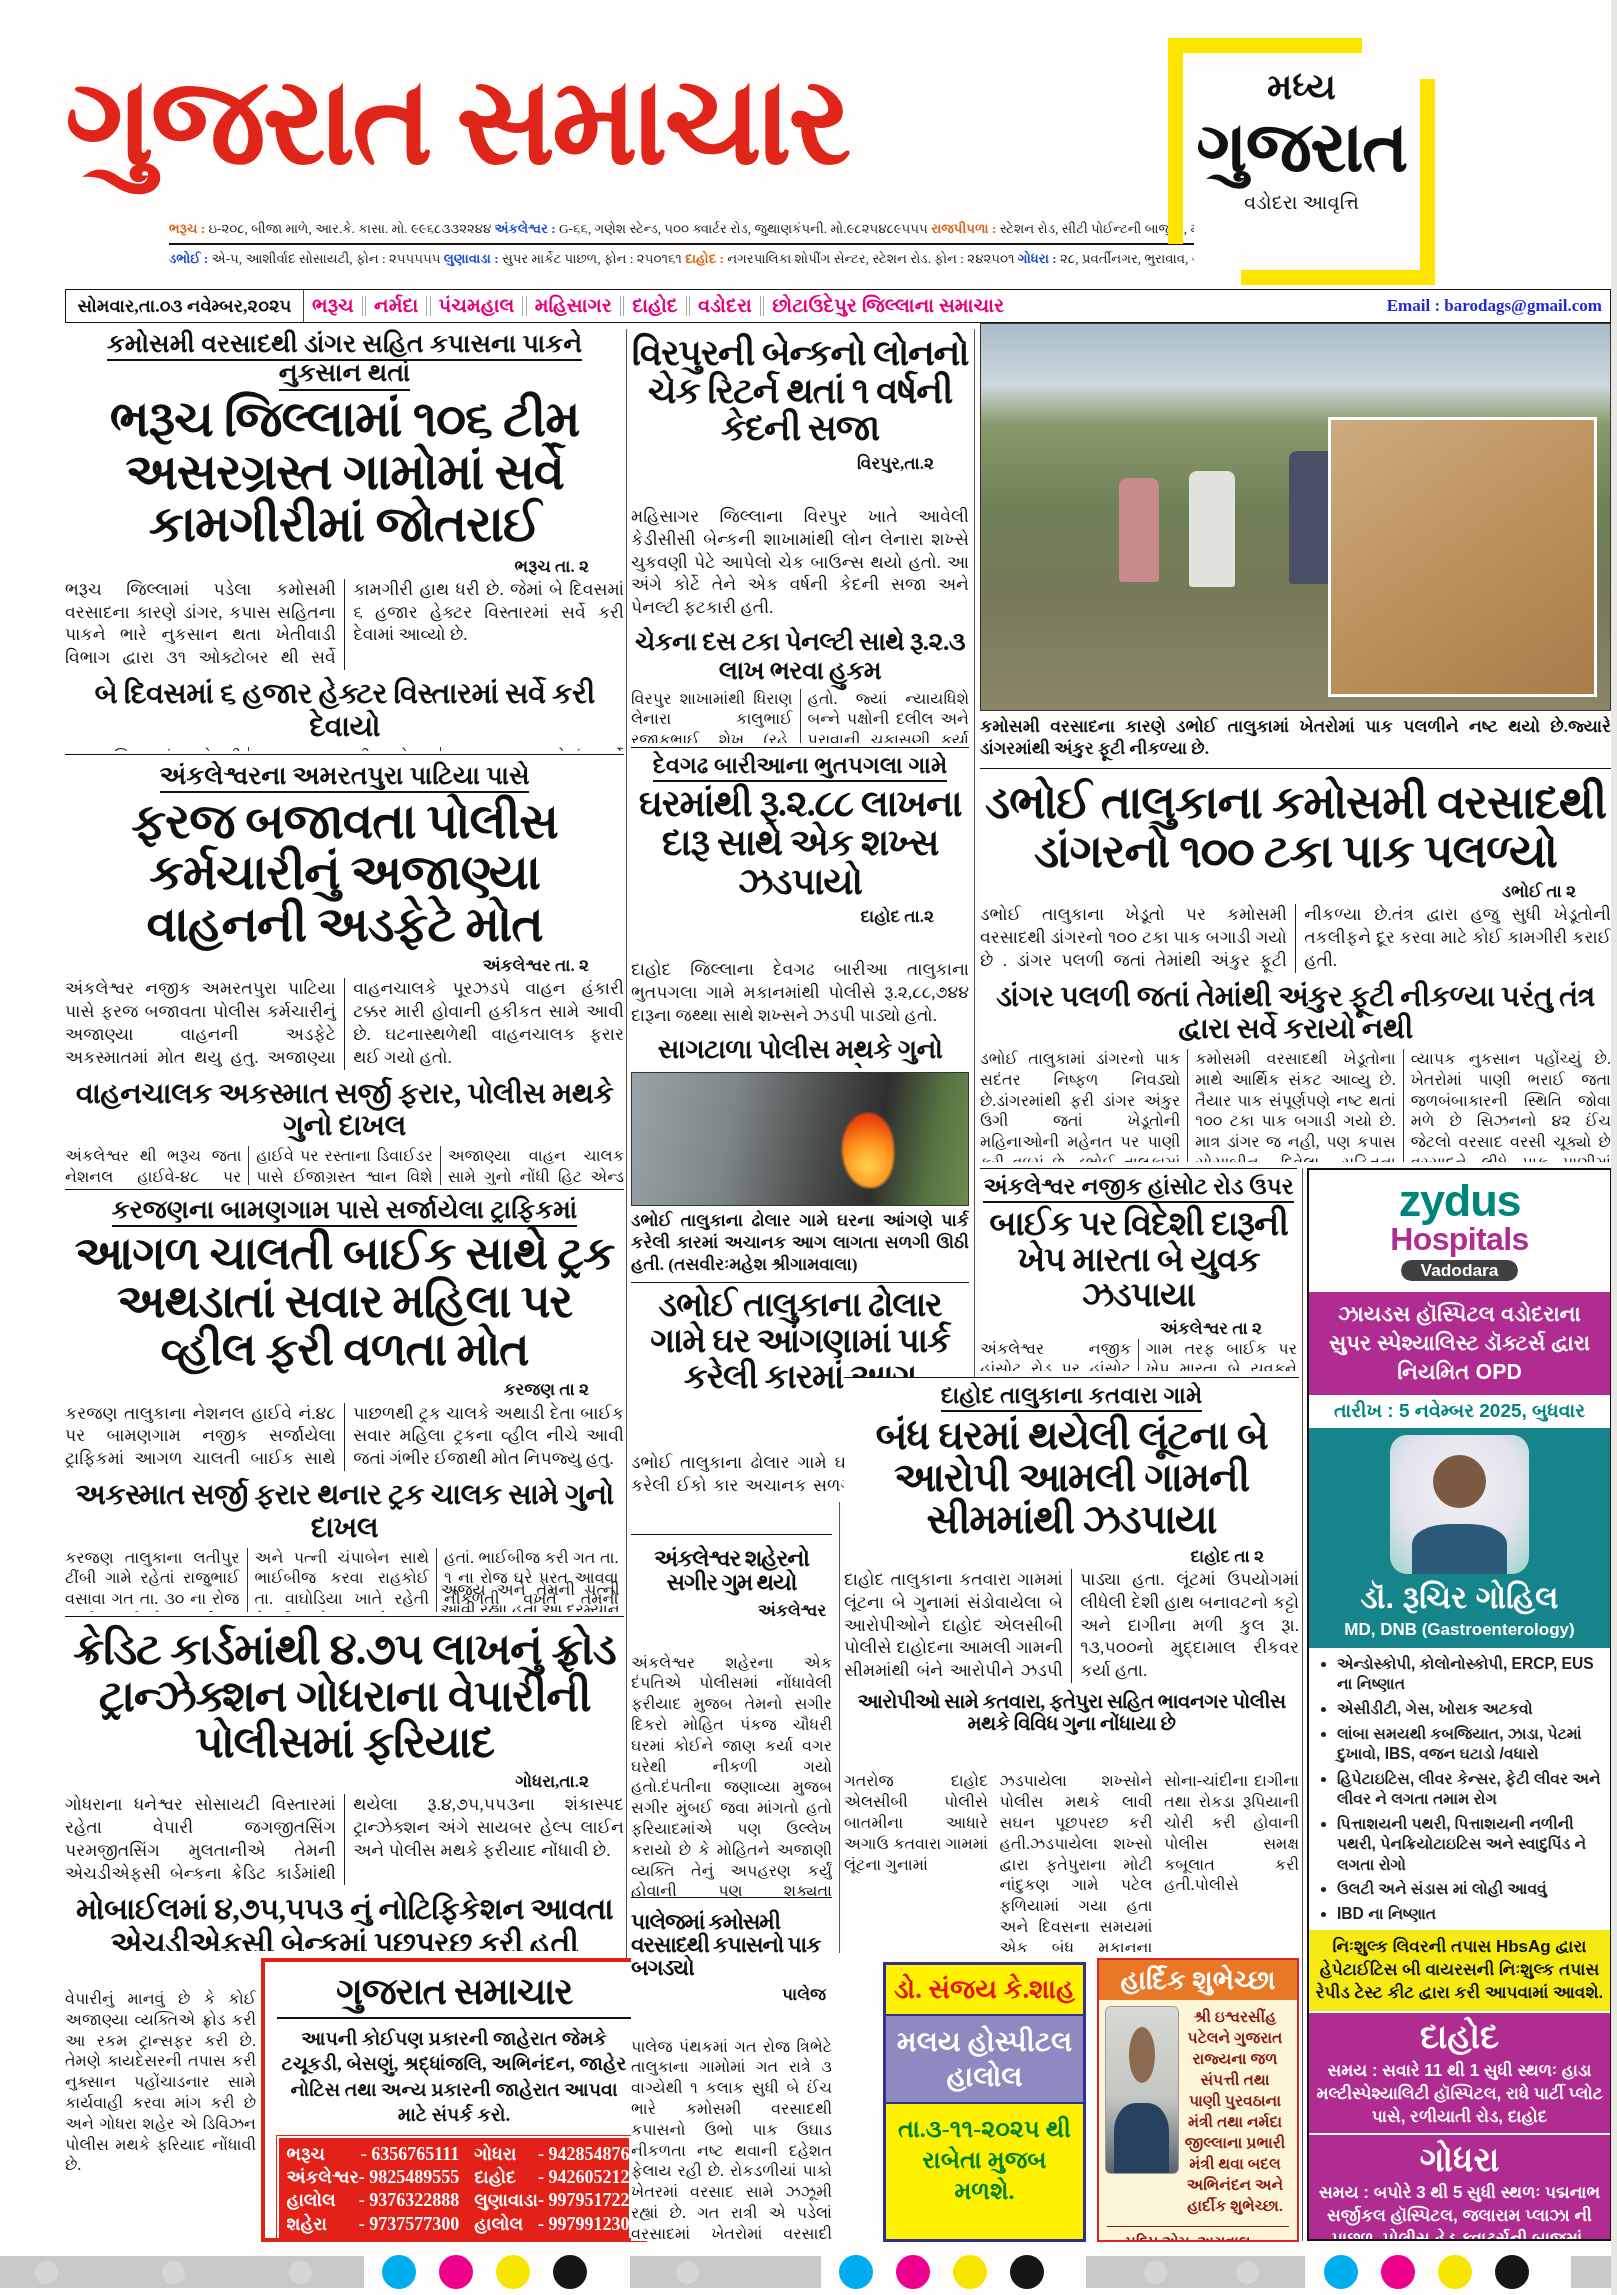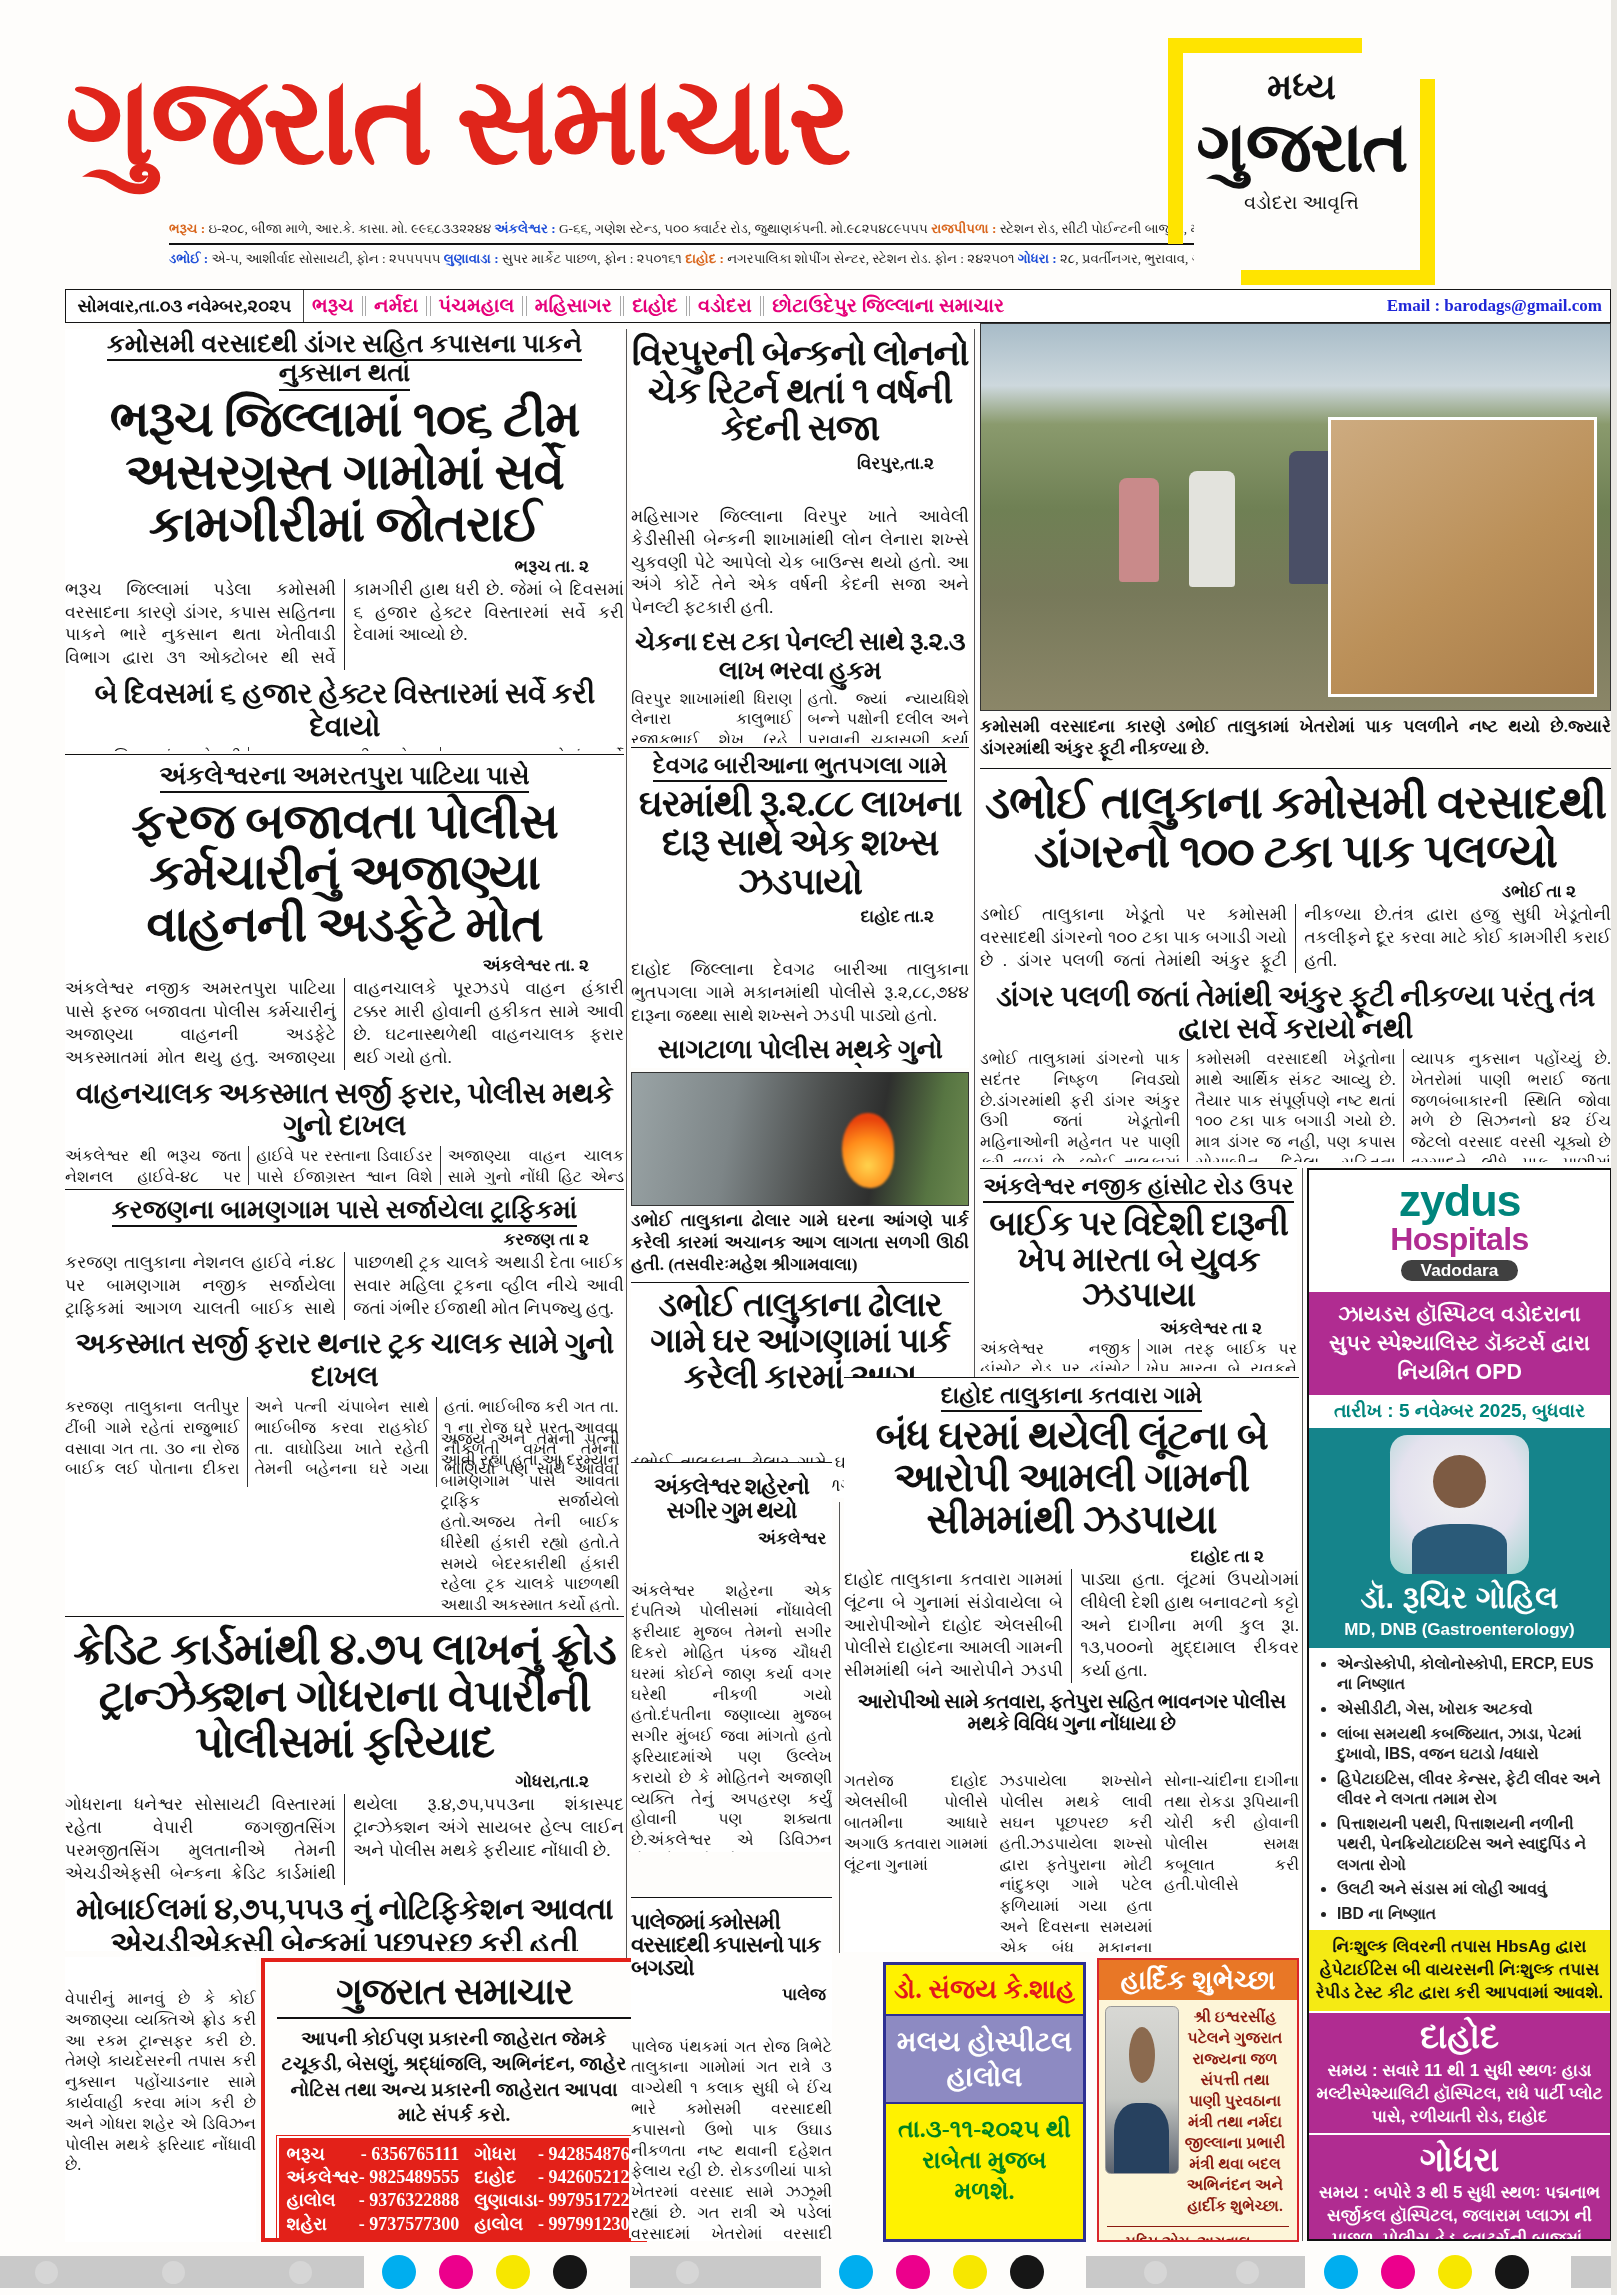--- a/index.html
+++ b/index.html
@@ -174,20 +174,21 @@
     <div class="kicker"><span>અંકલેશ્વરના અમરતપુરા પાટિયા પાસે</span></div>
     <div class="headline" style="font-size:49px;">ફરજ બજાવતા પોલીસ કર્મચારીનું અજાણ્યા વાહનની અડફેટે મોત</div>
     <div class="dateline">અંકલેશ્વર તા. ૨</div>
     <div class="lead">અંકલેશ્વર નજીક અમરતપુરા પાટિયા પાસે ફરજ બજાવતા પોલીસ કર્મચારીનું અજાણ્યા વાહનની અડફેટે અકસ્માતમાં મોત થયુ હતુ. અજાણ્યા વાહનચાલકે પૂરઝડપે વાહન હંકારી ટક્કર મારી હોવાની હકીકત સામે આવી છે. ઘટનાસ્થળેથી વાહનચાલક ફરાર થઈ ગયો હતો.</div>
     <div class="subhead">વાહનચાલક અકસ્માત સર્જી ફરાર, પોલીસ મથકે ગુનો દાખલ</div>
     <div class="bodytext" style="height:173px;">અંકલેશ્વર થી ભરૂચ જતા નેશનલ હાઈવે-૪૮ પર અમરતપુરા પાટિયા પાસે ગઈકાલે રાત્રે સાડા આઠથી પોણા નવ વચ્ચે અકસ્માત સર્જાયો હતો. અહીં ફરજ પર રહેલા એલ.આર.પી.ઓ. કોન્સ્ટેબલ અરવિંદભાઈ હાઈવે પર રસ્તાના ડિવાઈડર પાસે ઈજાગ્રસ્ત શ્વાન વિશે જીવદયા સંસ્થાને જાણ કરી રહ્યા હતા. તે દરમ્યાન ઝડપથી આવતી ગાડી અડફેટે લેતા તેમનું મોત નિપજ્યું હતું. અંકલેશ્વર શહેર એ ડિવિઝન પોલીસે અજાણ્યા વાહન ચાલક સામે ગુનો નોંધી હિટ એન્ડ રન કેસની તપાસ શરૂ કરી છે. પોલીસ હવે હાઈવે પર આવેલ સીસીટીવી ફૂટેજ તપાસી રહી છે.</div>
   </div>
 
   <div class="article" style="top:1189px;left:65px;width:559px;height:423px;border-top:1.7px solid #111;padding-top:4.6px;">
     <div class="kicker"><span>કરજણના બામણગામ પાસે સર્જાયેલા ટ્રાફિકમાં</span></div>
+    <div class="headline" style="font-size:46px;">આગળ ચાલતી બાઈક સાથે ટ્રક અથડાતાં સવાર મહિલા પર વ્હીલ ફરી વળતા મોત</div>
     <div class="dateline">કરજણ તા ૨</div>
     <div class="lead">કરજણ તાલુકાના નેશનલ હાઈવે નં.૪૮ પર બામણગામ નજીક સર્જાયેલા ટ્રાફિકમાં આગળ ચાલતી બાઈક સાથે પાછળથી ટ્રક ચાલકે અથાડી દેતા બાઈક સવાર મહિલા ટ્રકના વ્હીલ નીચે આવી જતાં ગંભીર ઈજાથી મોત નિપજ્યુ હતુ.</div>
     <div class="subhead">અકસ્માત સર્જી ફરાર થનાર ટ્રક ચાલક સામે ગુનો દાખલ</div>
     <div class="flexrow">
       <div style="width:364px;">
         <div class="bodytext cols2" style="height:90px;">કરજણ તાલુકાના લતીપુર ટીંબી ગામે રહેતાં રાજુભાઈ વસાવા ગત તા. ૩૦ ના રોજ બાઈક લઈ પોતાના દીકરા અને પત્ની ચંપાબેન સાથે ભાઈબીજ કરવા રાહકોઈ તા. વાઘોડિયા ખાતે રહેતી તેમની બહેનના ઘરે ગયા હતાં. ભાઈબીજ કરી ગત તા. ૧ ના રોજ ઘરે પરત આવવા નીકળતી વખતે તેમનો ભાણિયો પણ સાથે આવવા તૈયાર થયેલો હતો.બાઈક પર રાજુભાઈ અને તેમનો ભાણિયો અને બીજી બાઈક ઉપર તેમનો દીકરો</div>
 
       </div>
       <div class="bodytext cols1" style="width:179px;">અજય અને તેમની પત્ની આવી રહ્યા હતાં.આ દરમ્યાન બામણગામ પાસે આવતાં ટ્રાફિક સર્જાયેલો હતો.અજય તેની બાઈક ધીરેથી હંકારી રહ્યો હતો.તે સમયે બેદરકારીથી હંકારી રહેલા ટ્રક ચાલકે પાછળથી અથાડી અકસ્માત કર્યો હતો. જેથી બાઈક પર બેઠેલા ચંપાબેન રાજુભાઈ વસાવા ઉ. વ. ૩૫ રહે. લતીપુર ટીંબી તા. કરજણ રોડ ઉપર પટકાતા ટ્રકના વ્હીલ નીચે આવી જતાં જીવલેણ ઈજા થતા સ્થળ ઉપર મોત નિપજ્યુ છે. પોલીસે ફરાર ટ્રક ચાલક સામે ગુનો નોધી કાર્યવાહી હાથ ધરી છે.</div>
     </div>
@@ -264,21 +265,21 @@
     <div class="photo-fire">
         <div class="flame"></div>
       </div>
     <div class="caption" style="margin-top:3.5px;">ડભોઈ તાલુકાના ઢોલાર ગામે ઘરના આંગણે પાર્ક કરેલી કારમાં અચાનક આગ લાગતા સળગી ઊઠી હતી. (તસવીરઃમહેશ શ્રીગામવાલા)</div>
     <div class="headline" style="font-size:34px;border-top:1.7px solid #111;padding-top:4.6px;margin-top:4.6px;">ડભોઈ તાલુકાના ઢોલાર ગામે ઘર આંગણામાં પાર્ક કરેલી કારમાં આગ</div>
     <div class="dateline">ડભોઈ તા ૨</div>
     <div class="lead cols1" style="column-count:1;">ડભોઈ તાલુકાના ઢોલાર ગામે ઘર આંગણામાં પાર્ક કરેલી ઈકો કાર અચાનક સળગી ઉઠી હતી આગ ને ઓલાવવામાં ડભોઈ થી લાય બંબા આવતા સુધીમાં ગાડી બળીને રાખ થઈ ગઈ હતી.</div>
 
   </div>
 
-  <div class="article" style="top:1462px;left:631px;width:201px;height:390px;border-top:1.7px solid #111;padding-top:5.8px;">
+  <div class="article" style="top:1534px;left:631px;width:201px;height:390px;border-top:1.7px solid #111;padding-top:5.8px;">
     <div class="headline" style="font-size:23px;">અંકલેશ્વર શહેરનો સગીર ગુમ થયો</div>
     <div class="dateline" style="padding-right:5.8px;">અંકલેશ્વર</div>
     <div class="bodytext cols1">અંકલેશ્વર શહેરના એક દંપતિએ પોલીસમાં નોંધાવેલી ફરીયાદ મુજબ તેમનો સગીર દિકરો મોહિત પંકજ ચૌધરી ઘરમાં કોઈને જાણ કર્યા વગર ઘરેથી નીકળી ગયો હતો.દંપતીના જણાવ્યા મુજબ સગીર મુંબઈ જવા માંગતો હતો ફરિયાદમાંએ પણ ઉલ્લેખ કરાયો છે કે મોહિતને અજાણી વ્યક્તિ તેનું અપહરણ કર્યું હોવાની પણ શક્યતા છે.અંકલેશ્વર એ ડિવિઝન પોલીસે ગુનો નોંધી તપાસ શરૂ કરી બસ સ્ટેન્ડ, રેલ્વે સ્ટેશન તથા સીસીટીવી ફૂટેજ તપાસવાની કામગીરી હાથ ધરાઈ છે.</div>
   </div>
 
   <div class="article" style="top:1897px;left:631px;width:201px;height:344px;border-top:1.7px solid #111;padding-top:5.8px;">
     <div class="headline" style="font-size:22px;text-align:left;">પાલેજમાં કમોસમી વરસાદથી કપાસનો પાક બગડ્યો</div>
     <div class="dateline" style="padding-right:5.8px;">પાલેજ</div>
     <div class="bodytext cols1">પાલેજ પંથકમાં ગત રોજ ત્રિભેટે તાલુકાના ગામોમાં ગત રાત્રે ૩ વાગ્યેથી ૧ કલાક સુધી બે ઈંચ ભારે કમોસમી વરસાદથી કપાસનો ઉભો પાક ઉઘાડ નીકળતા નષ્ટ થવાની દહેશત ફેલાય રહી છે. રોકડળીયાં પાકો ખેતરમાં વરસાદ સામે ઝઝૂમી રહ્યાં છે. ગત રાત્રી એ પડેલાં વરસાદમાં ખેતરોમાં વરસાદી પાણી ભરાય જવા પામ્યા છે. વરસાદ શરૂ થતાં નારેશ્વર પંથકમાં ખેડૂતોએ માથે હાથ દેવાનો વારો આવ્યો છે.સમગ્ર નર્મદા નદીના ભાઠા વિસ્તારમાં કપાસ તુવેરના ઉભા પાક વરસાદી પાણી ભરાઈ ગયા છે.</div>
   </div>

